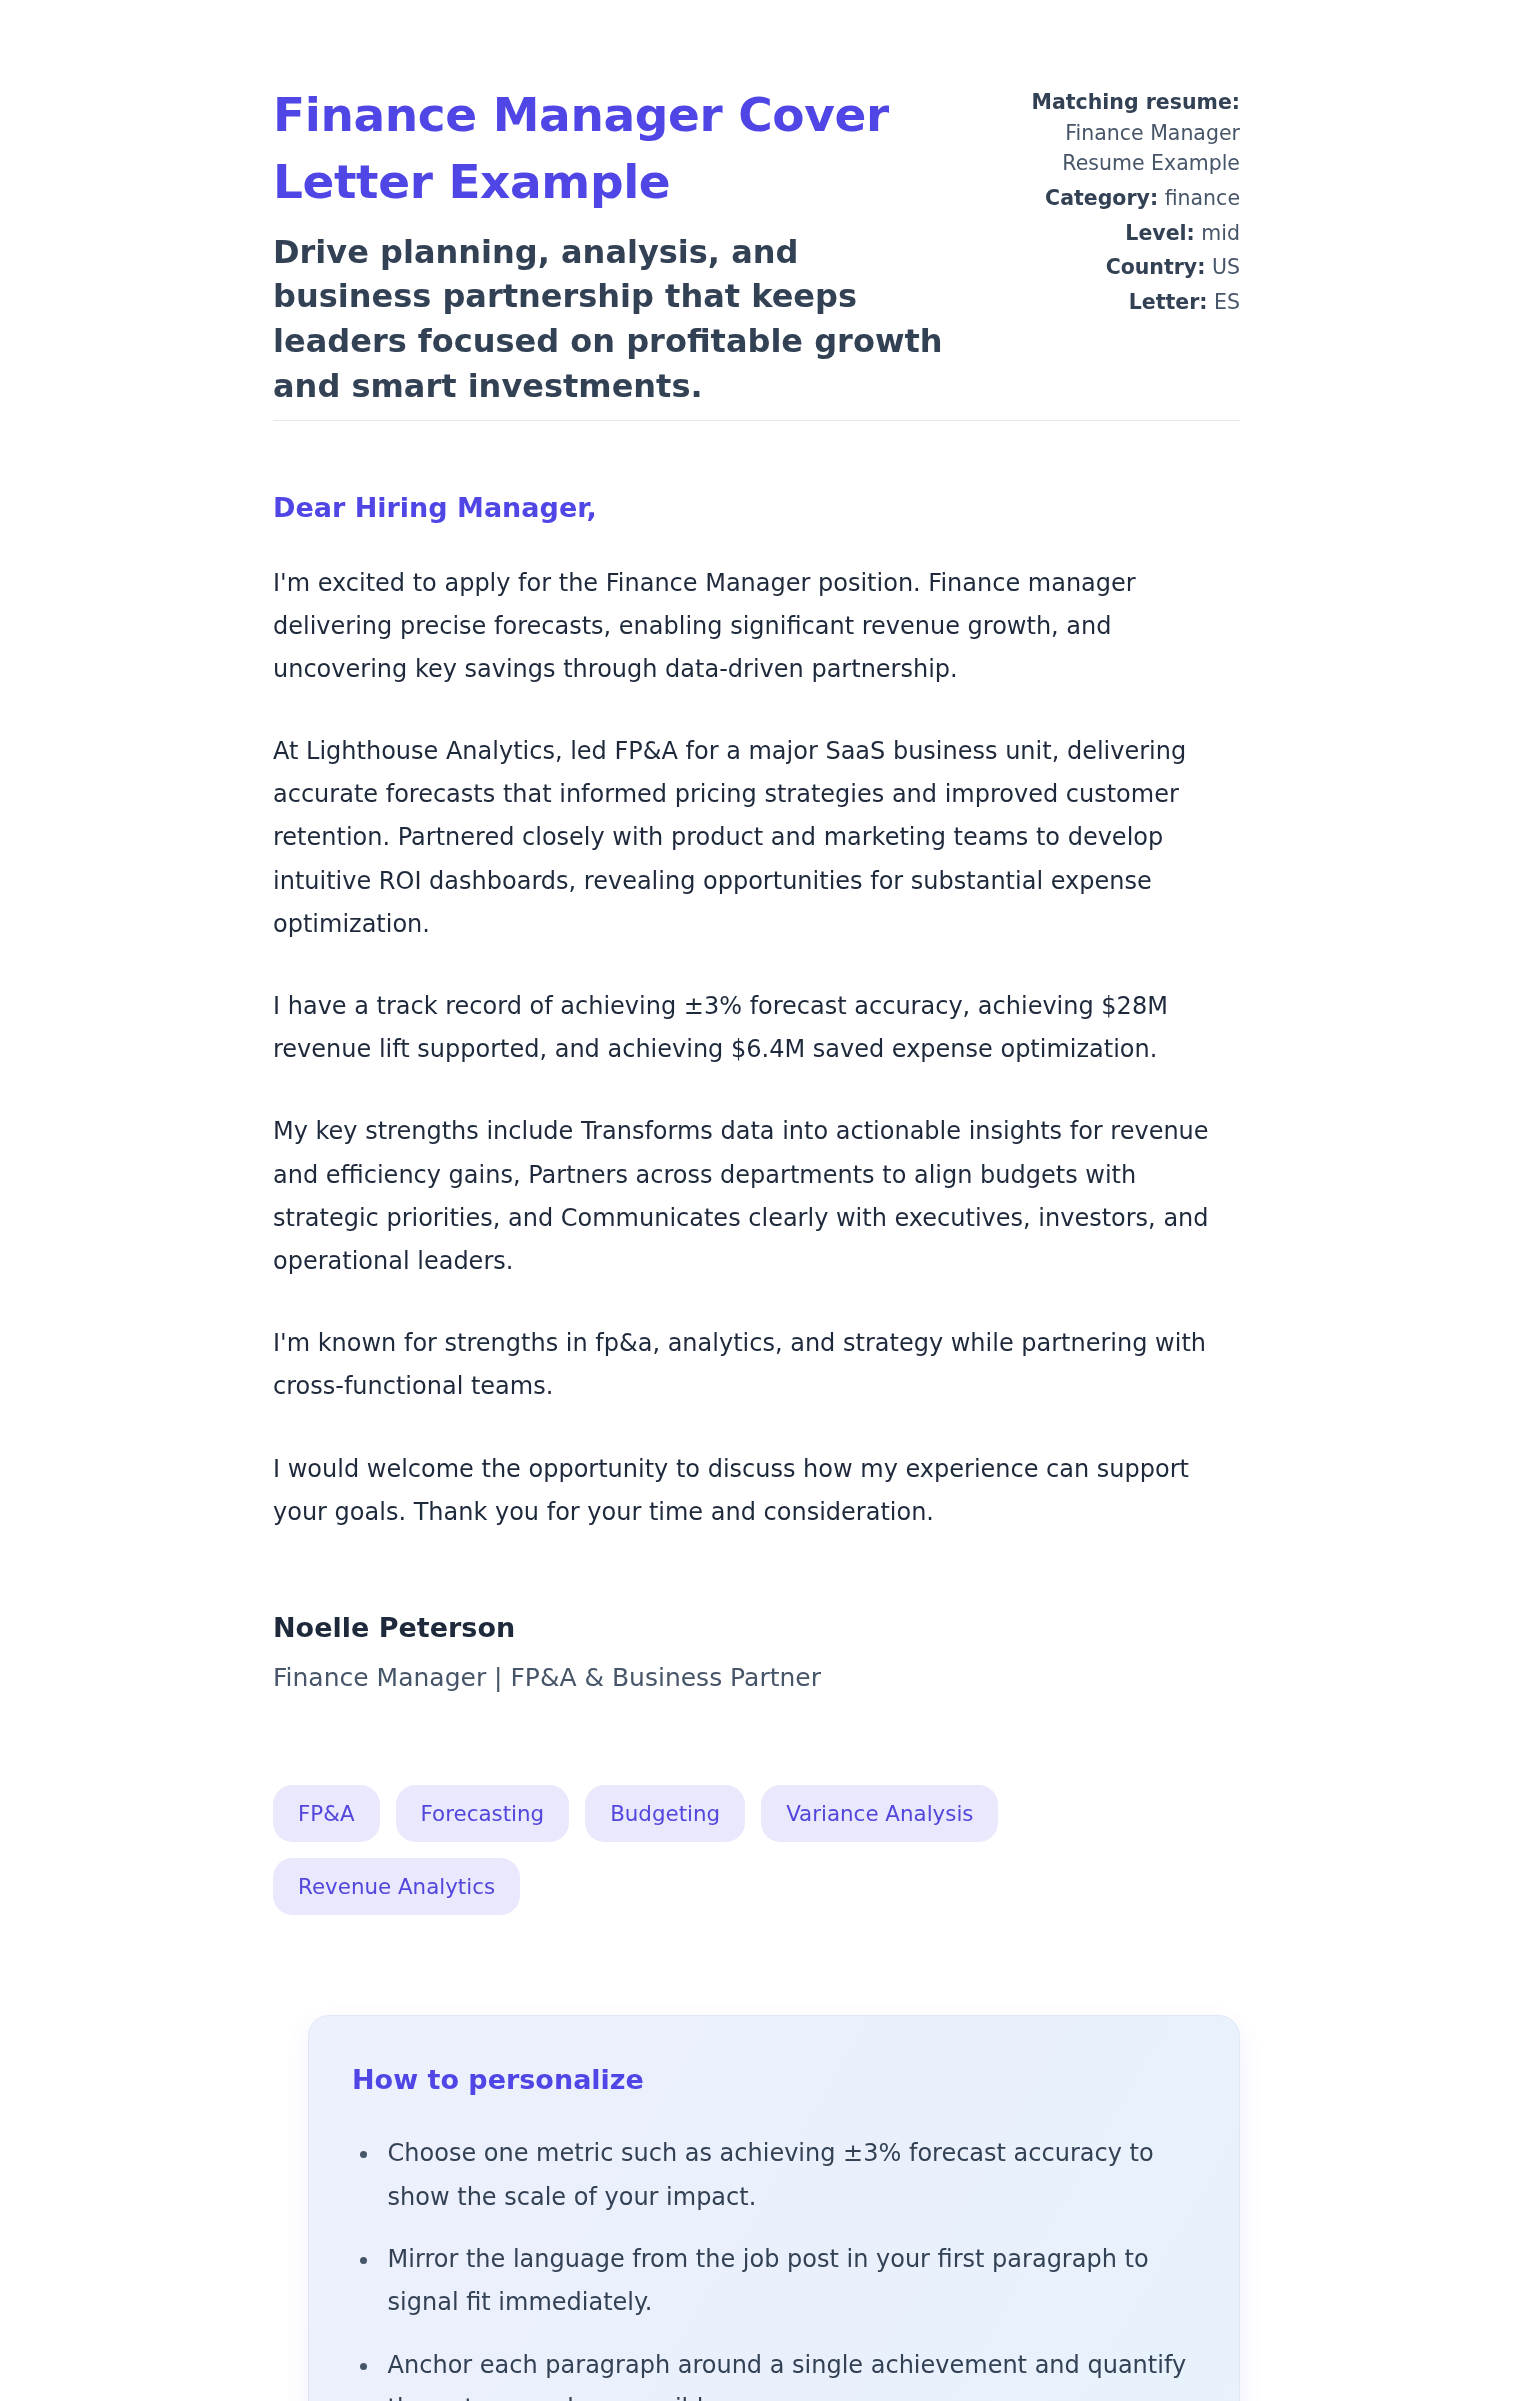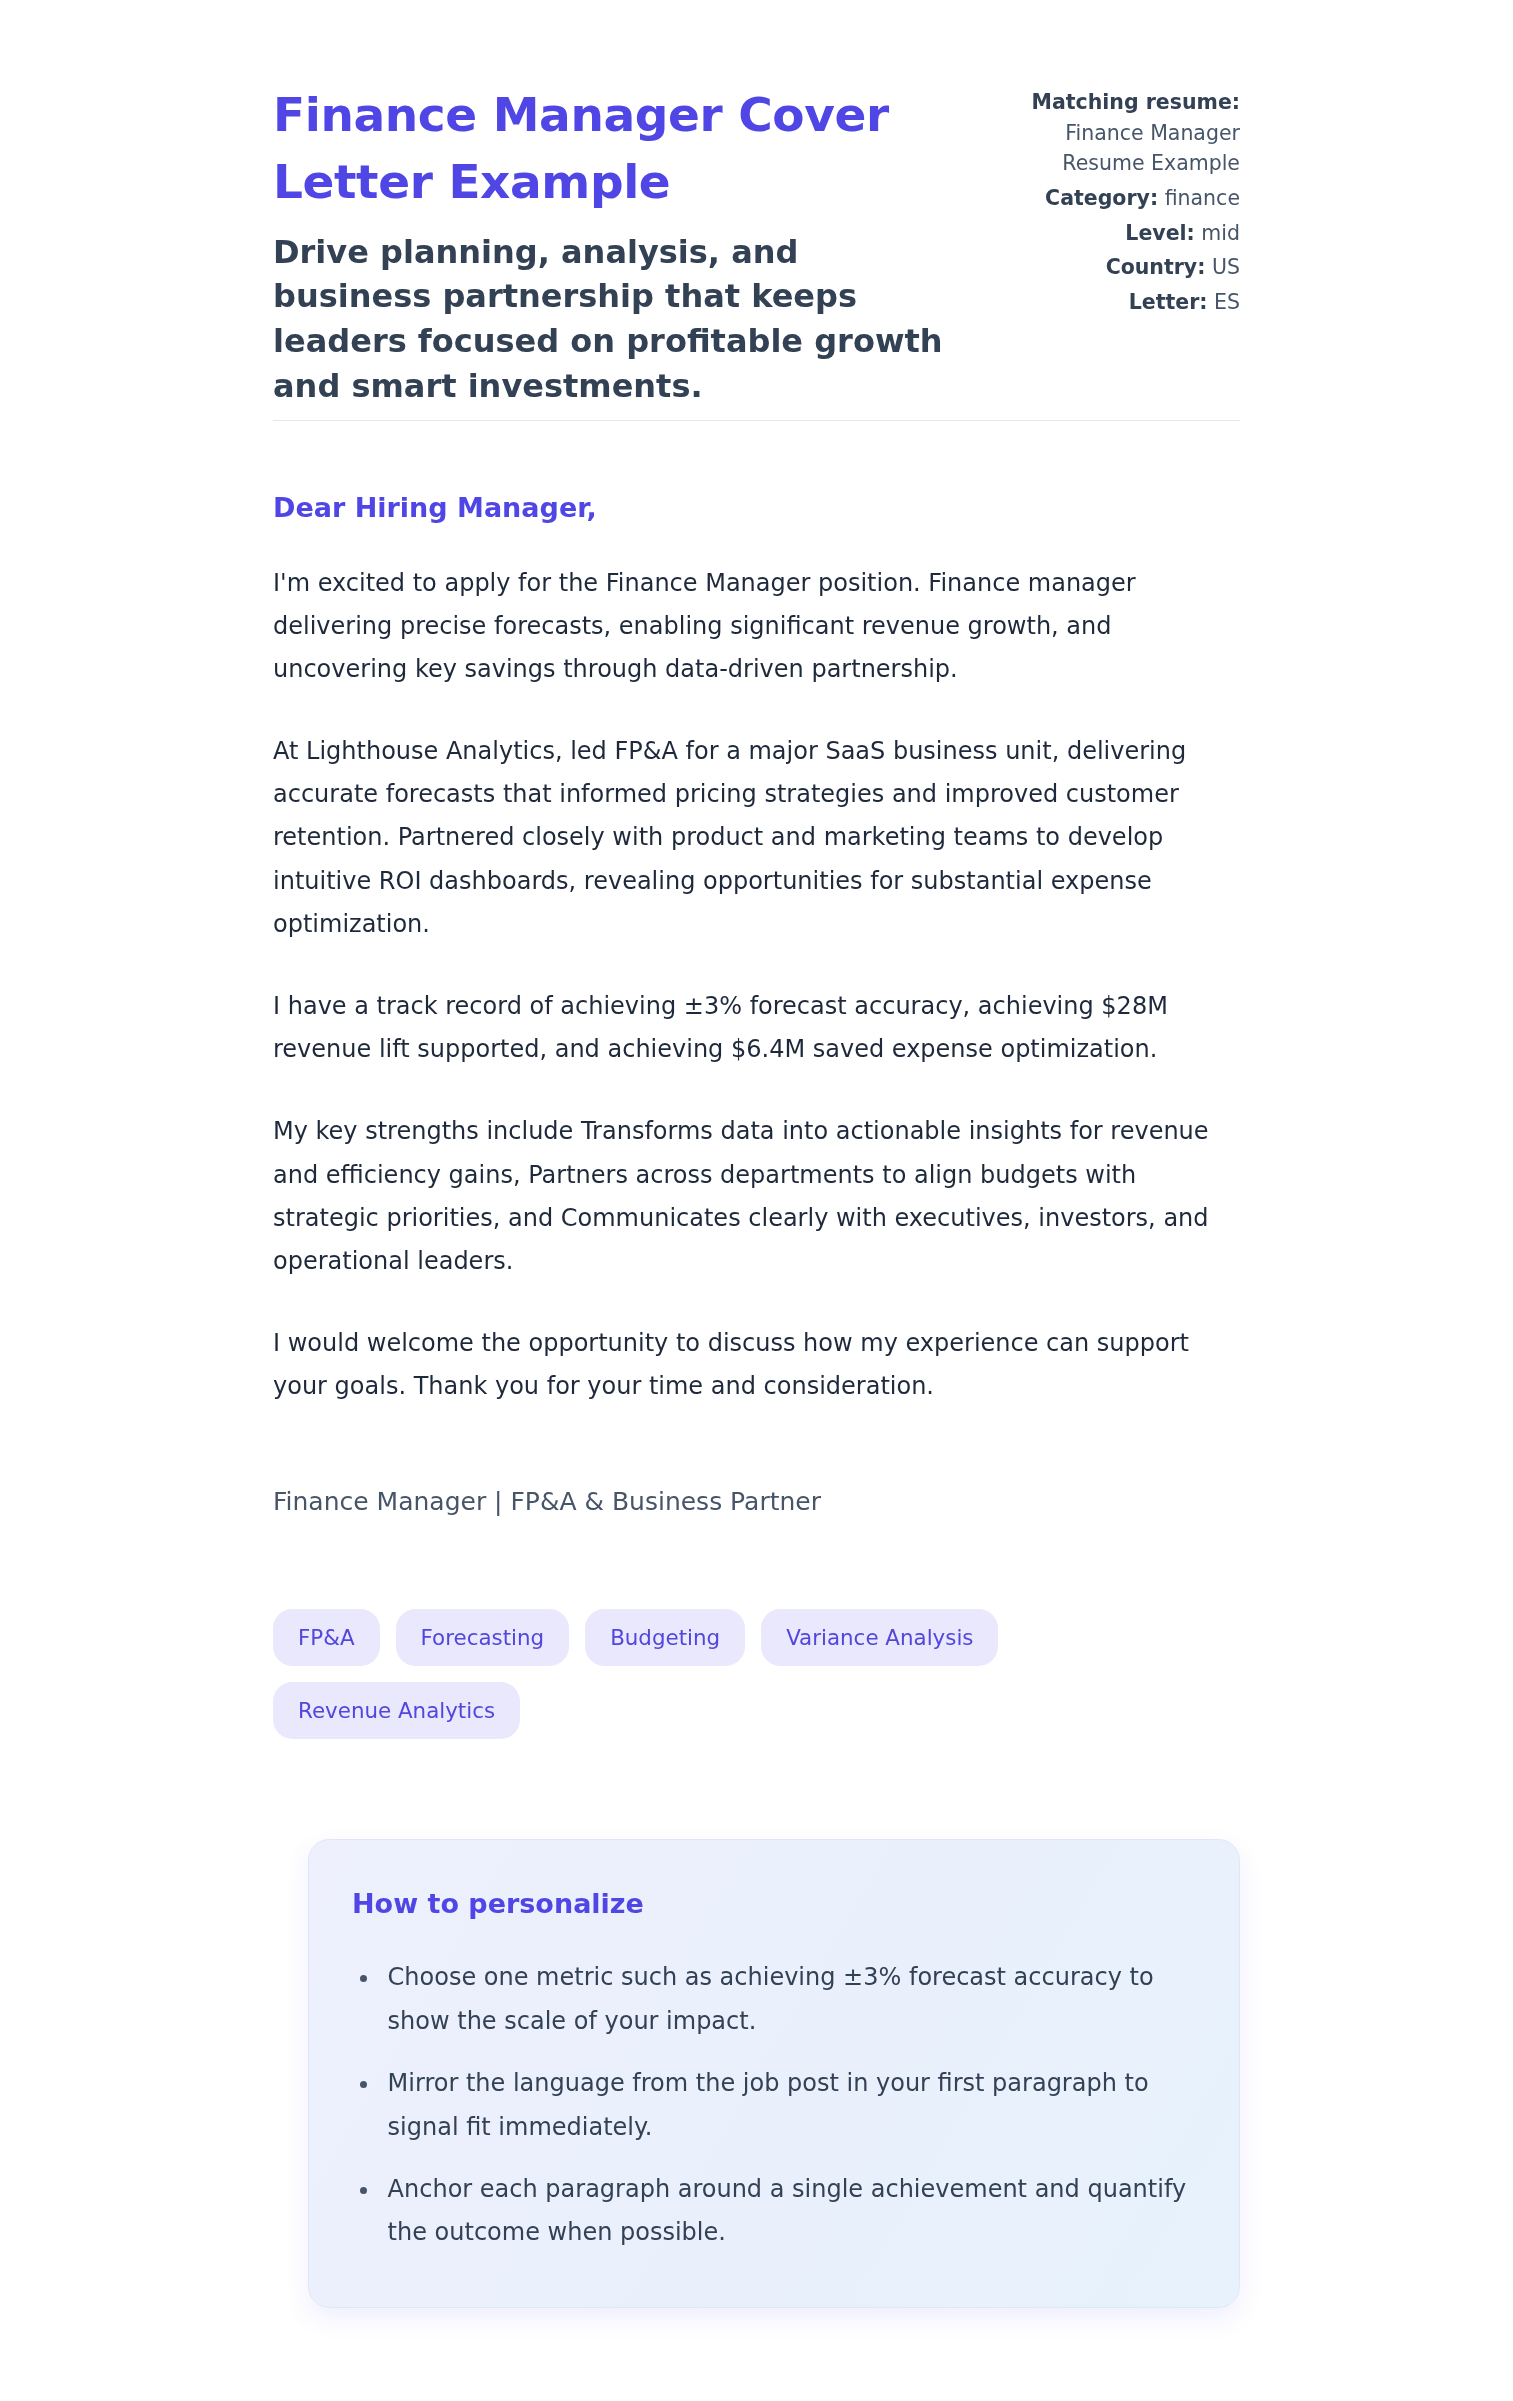--- a/index.html
+++ b/index.html
@@ -170,23 +170,25 @@
   </div>
 
   <hr class="divider">
 
   <div>
     <div class="salutation">Dear Hiring Manager,</div>
     <p class="body-par">I'm excited to apply for the Finance Manager position. Finance manager delivering precise forecasts, enabling significant revenue growth, and uncovering key savings through data-driven partnership.</p>
     <p class="body-par">At Lighthouse Analytics, led FP&amp;A for a major SaaS business unit, delivering accurate forecasts that informed pricing strategies and improved customer retention. Partnered closely with product and marketing teams to develop intuitive ROI dashboards, revealing opportunities for substantial expense optimization.</p>
     <p class="body-par">I have a track record of achieving ±3% forecast accuracy, achieving $28M revenue lift supported, and achieving $6.4M saved expense optimization.</p>
     <p class="body-par">My key strengths include Transforms data into actionable insights for revenue and efficiency gains, Partners across departments to align budgets with strategic priorities, and Communicates clearly with executives, investors, and operational leaders.</p>
+    <p class="body-par">I'm known for strengths in fp&amp;a, analytics, and strategy while partnering with cross-functional teams.</p>
     <p class="body-par">I would welcome the opportunity to discuss how my experience can support your goals. Thank you for your time and consideration.</p>
 
     <div class="signature">
+      <div class="sig-name">Noelle Peterson</div>
       <div class="sig-role">Finance Manager | FP&amp;A &amp; Business Partner</div>
     </div>
   </div>
 
   <div class="tags">
     <span class="tag">FP&amp;A</span>
     <span class="tag">Forecasting</span>
     <span class="tag">Budgeting</span>
     <span class="tag">Variance Analysis</span>
     <span class="tag">Revenue Analytics</span>

